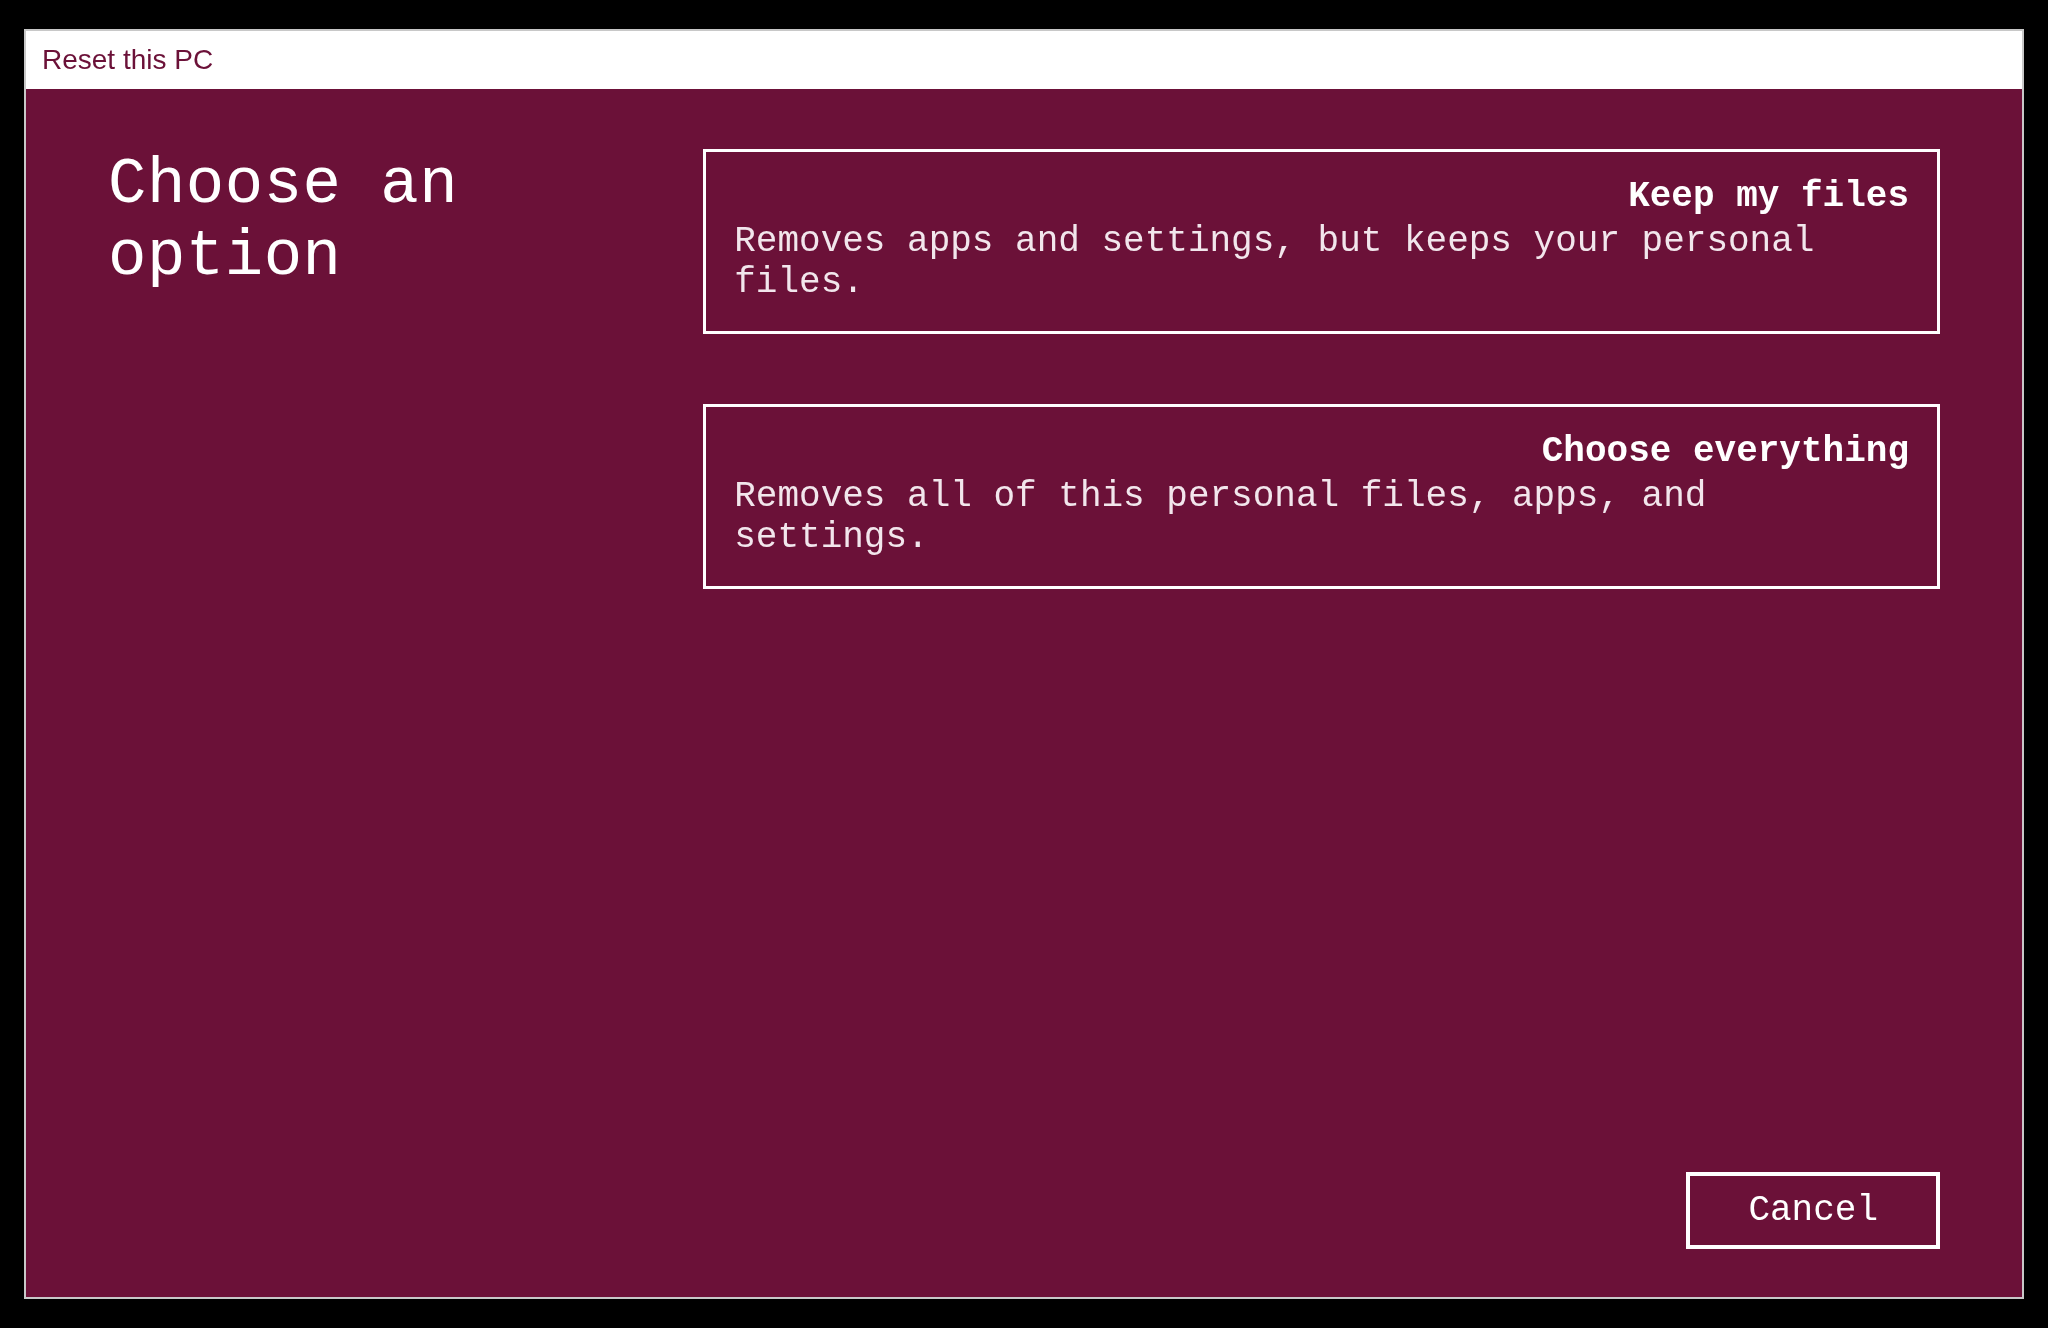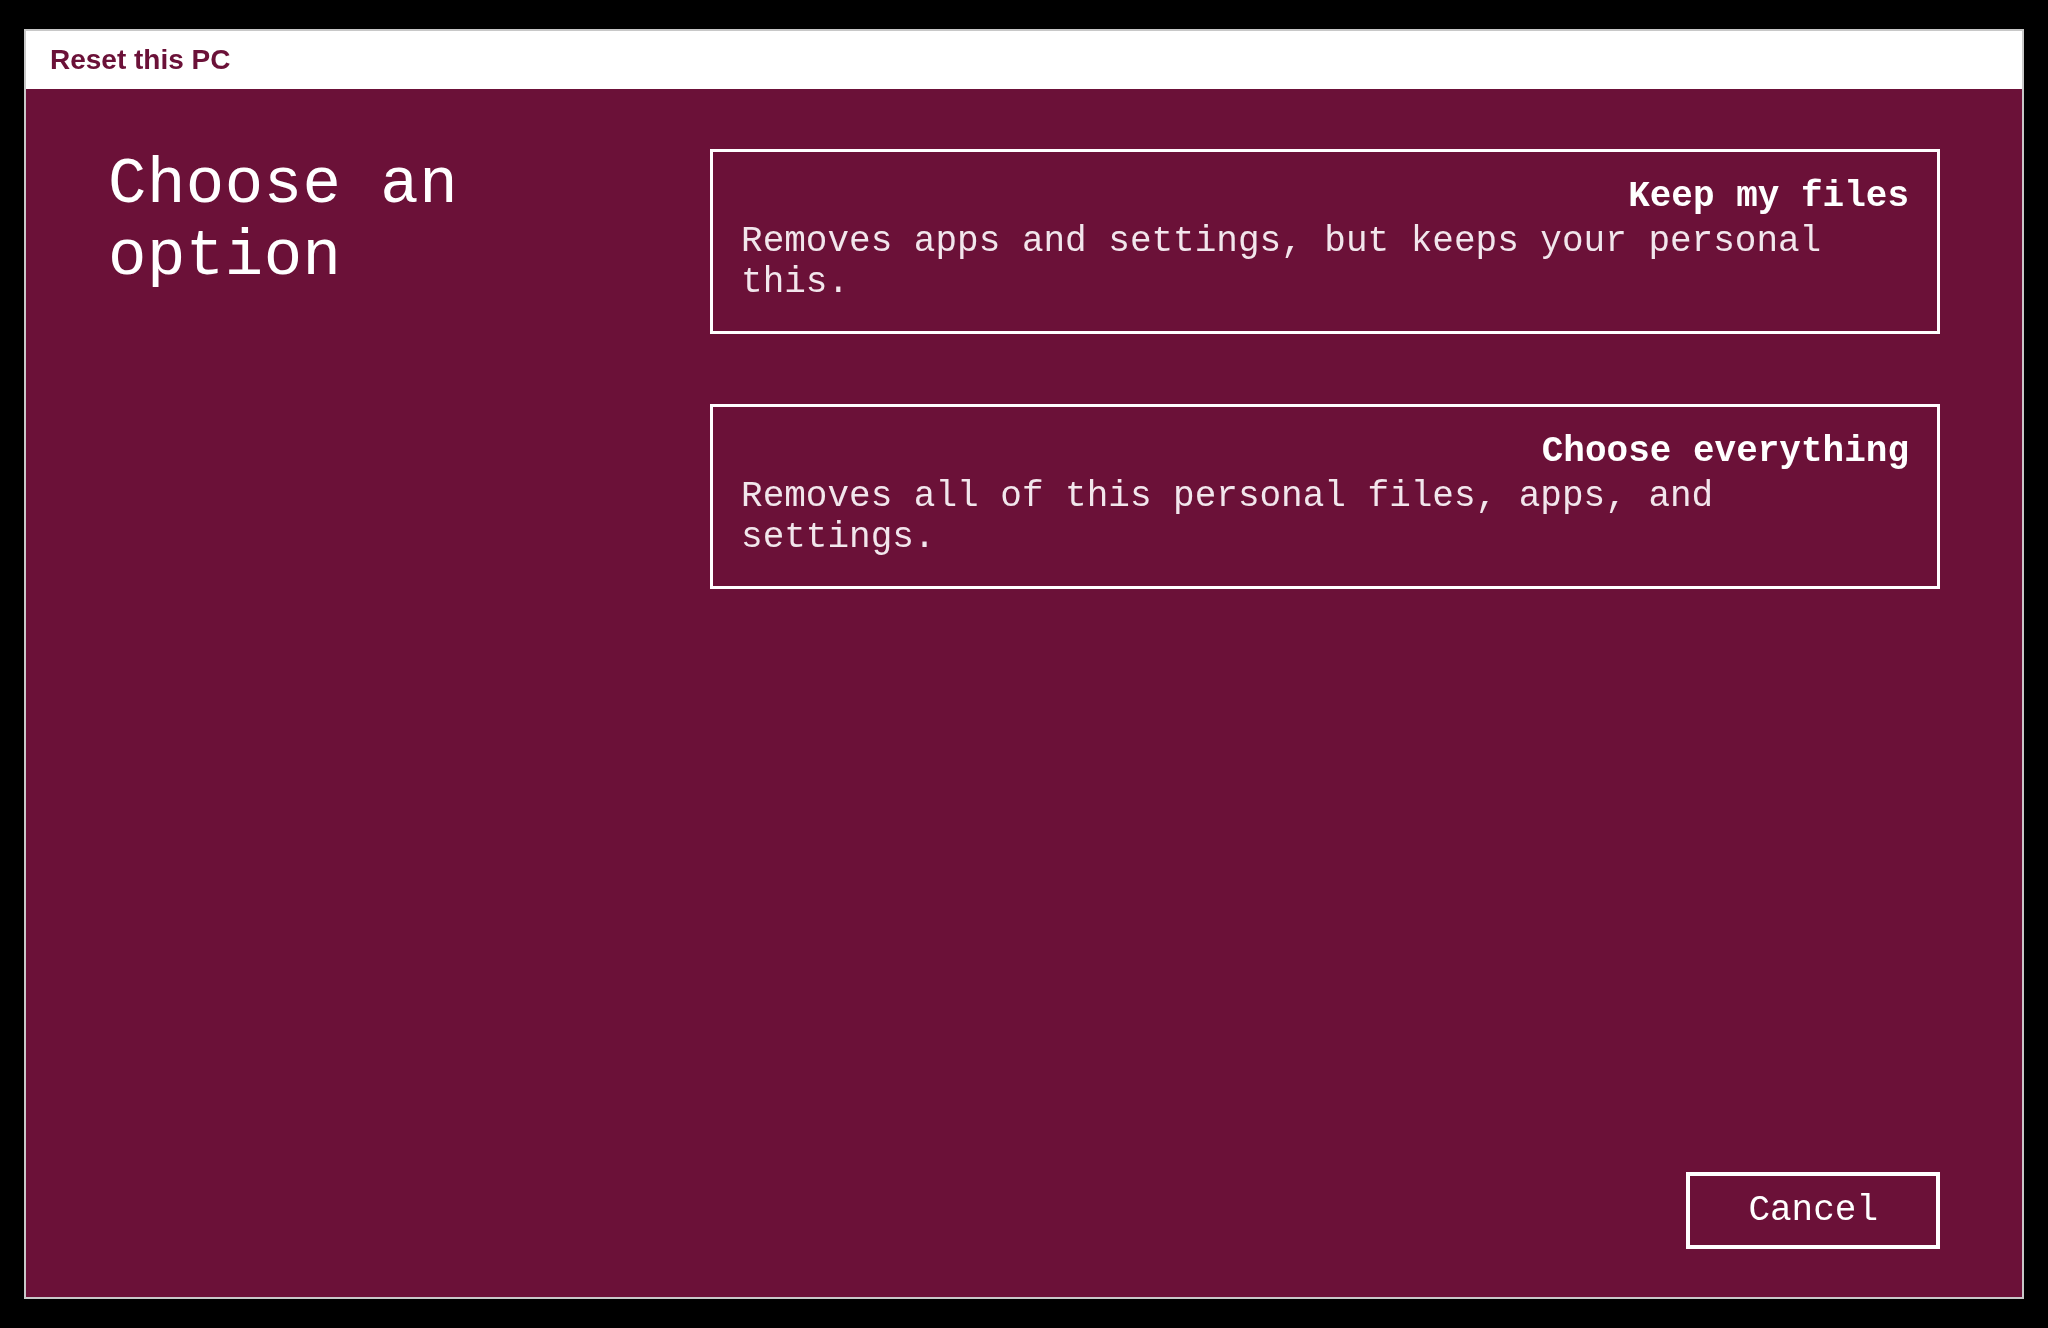--- a/index.html
+++ b/index.html
@@ -24,24 +24,24 @@
       border: 2px solid #c8c8c8;
       display: flex;
       flex-direction: column;
       position: relative;
     }
     .title-bar {
       background: #ffffff;
       height: 58px;
       display: flex;
       align-items: center;
-      padding-left: 24px;
+      padding-left: 16px;
       font-size: 28px;
       color: #6b1138;
-      font-weight: 700;
+      font-weight: 400;
     }
     .body-area {
       flex: 1;
       padding: 60px 82px 0 82px;
       color: #ffffff;
       display: flex;
       flex-direction: row;
       font-family: Liberation Mono, monospace;
     }
     .page-heading {
@@ -98,21 +98,21 @@
   </div>
 
   <div class="body-area">
 
     <h1 class="page-heading">Choose an option</h1>
 
     <div class="option-list">
 
       <div class="option-card">
         <div class="option-title">Keep my files</div>
-        <div class="option-desc">Removes apps and settings, but keeps your personal this.</div>
+        <div class="option-desc">Removes apps and settings, but keeps your personal files.</div>
       </div>
 
       <div class="option-card">
         <div class="option-title">Choose everything</div>
         <div class="option-desc">Removes all of this personal files, apps, and settings.</div>
       </div>
 
     </div>
 
     <div class="footer-area">

